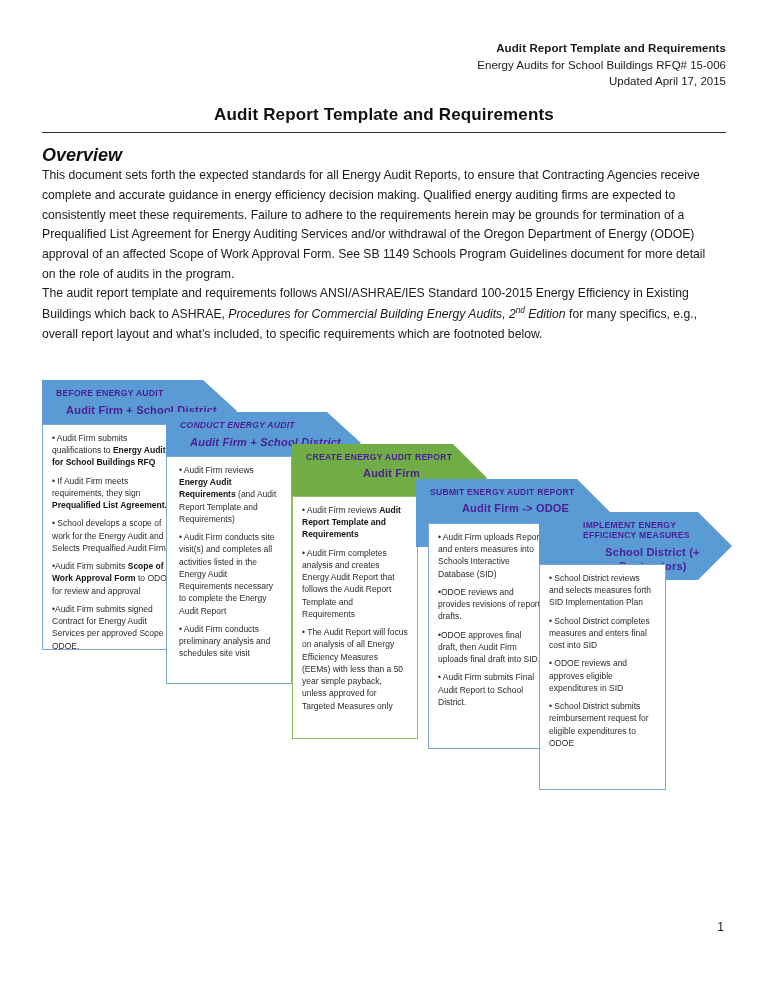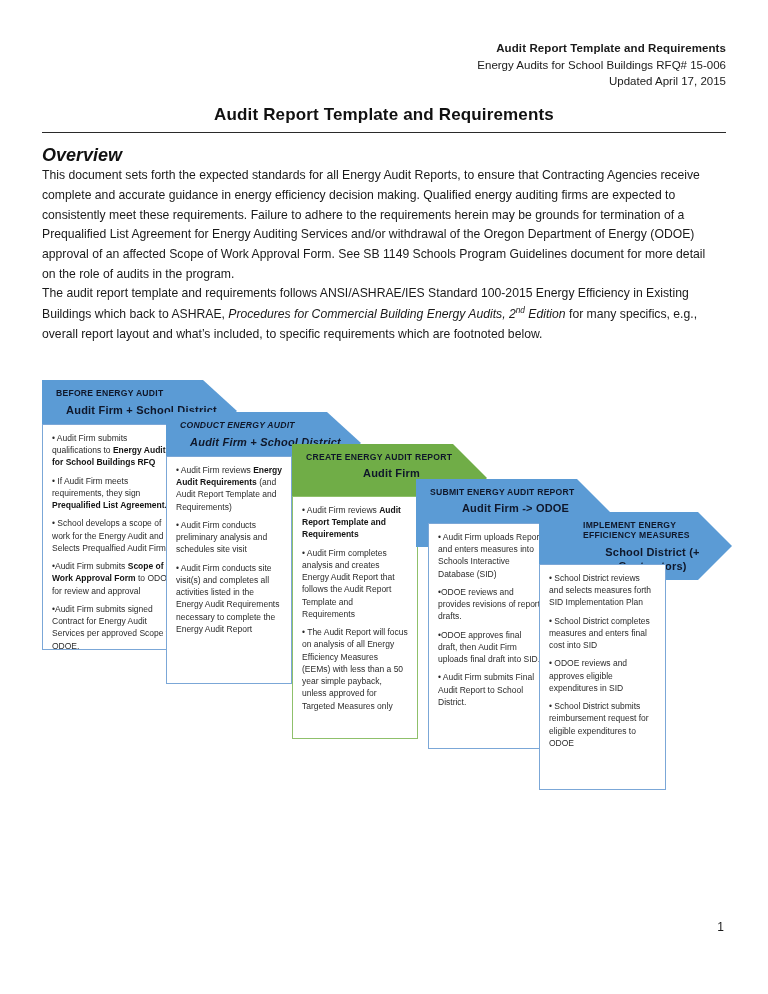--- a/index.html
+++ b/index.html
@@ -99,21 +99,21 @@
     position: absolute;
     top: 0;
     left: 0;
   }
   
   .stage-arrow {
     position: absolute;
     left: 0;
     top: 0;
     height: 62px;
-    color: #0f172a;
+    color: #4c1d95;
     padding: 8px 10px 0 14px;
     clip-path: polygon(0 0, calc(100% - 34px) 0, 100% 50%, calc(100% - 34px) 100%, 0 100%);
   }
   .stage-arrow.blue  { background: #5b9bd5; }
   .stage-arrow.green { background: #70ad47; }
   .stage-arrow .stage-title {
     font-size: 8.6px;
     font-weight: bold;
     line-height: 1.28;
     letter-spacing: .25px;
@@ -197,25 +197,25 @@
           <li>•Audit Firm submits signed Contract for Energy Audit Services per approved Scope to ODOE.</li>
         </ul>
       </div>
     </div>
 
     <div class="flow-stage" style="left:124px; top:40px;">
       <div class="stage-arrow blue" style="width:195px; top:0;font-style:italic;">
         <div class="stage-title">CONDUCT ENERGY AUDIT</div>
         <div class="stage-actor">Audit Firm + School District</div>
       </div>
-      <div class="stage-box" style="top:44px; width:126px; height:228px;">
+      <div class="stage-box" style="top:44px; width:126px; height:228px;padding-left:12px;">
         <ul>
           <li>• Audit Firm reviews <b>Energy Audit Requirements</b> (and Audit Report Template and Requirements)</li>
+          <li>• Audit Firm conducts site visit(s) and completes all activities listed in the Energy Audit Requirements necessary to complete the Energy Audit Report</li>
           <li>• Audit Firm conducts preliminary analysis and schedules site visit</li>
-          <li>• Audit Firm conducts site visit(s) and completes all activities listed in the Energy Audit Requirements necessary to complete the Energy Audit Report</li>
         </ul>
       </div>
     </div>
 
     <div class="flow-stage" style="left:250px; top:72px;">
       <div class="stage-arrow green tall" style="width:195px; top:0; height:68px;">
         <div class="stage-title">CREATE ENERGY AUDIT REPORT</div>
         <div class="stage-actor">Audit Firm</div>
       </div>
       <div class="stage-box green-border" style="top:52px; width:126px; height:243px;">

